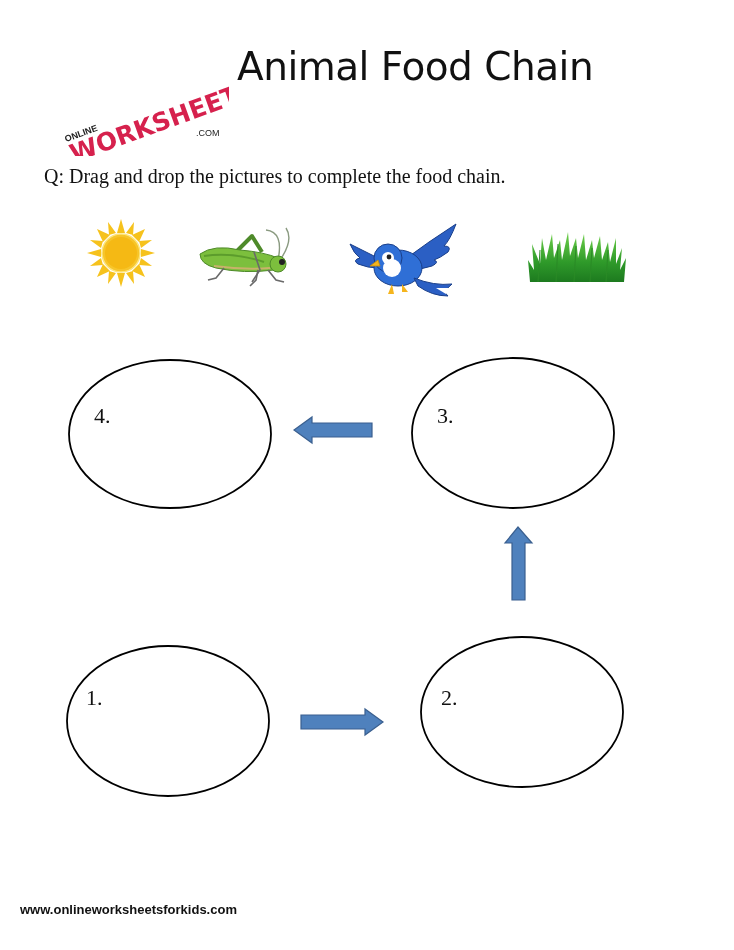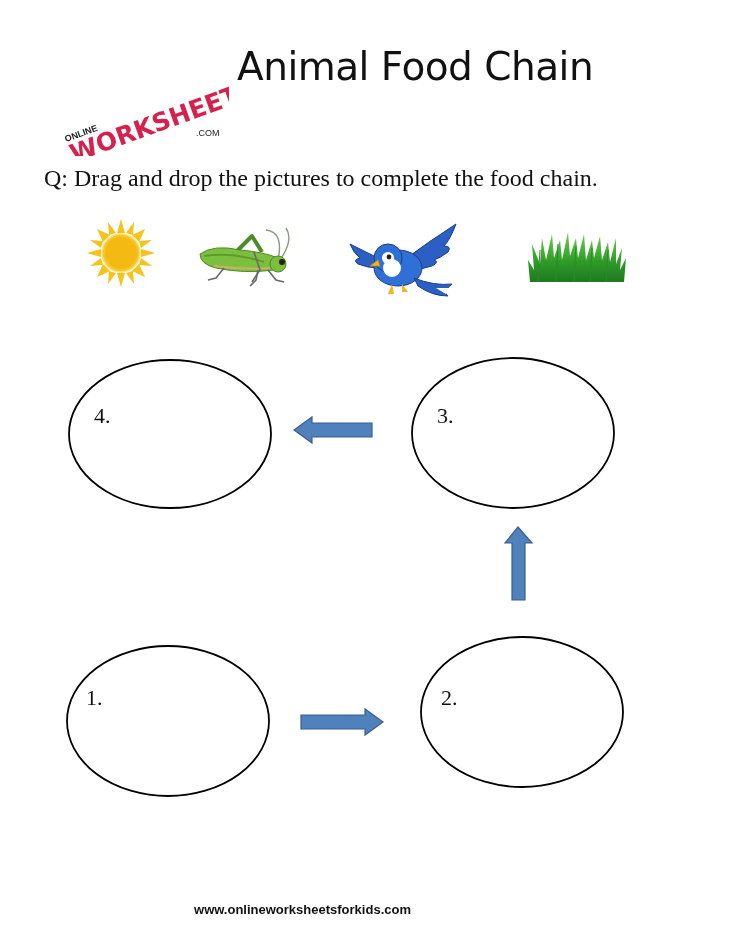--- a/index.html
+++ b/index.html
@@ -1,20 +1,20 @@
 <!DOCTYPE html>
 <html><head>
 <meta charset="utf-8">
 <style>
   html, body { margin:0; padding:0; background:#ffffff; }
   body { width:734px; height:950px; position:relative; overflow:hidden; font-family:"Liberation Sans", sans-serif; }
   .abs { position:absolute; }
   .title { left:237px; top:44px; font-family:"DejaVu Sans", sans-serif; font-size:39px; font-weight:400; color:#111; letter-spacing:-0.5px; white-space:nowrap; }
-  .question { left:44px; top:165px; font-family:"Liberation Serif", serif; font-size:24px; color:#111; white-space:nowrap; }
-  .footer { left:0; width:605px; top:902px; text-align:center; font-family:"Liberation Sans", sans-serif; font-weight:bold; font-size:13px; color:#111; }
+  .question { left:44px; top:165px; font-family:"Liberation Serif", serif; font-size:20px; color:#111; white-space:nowrap; }
+  .footer { left:0; width:605px; top:902px; text-align:left; font-family:"Liberation Sans", sans-serif; font-weight:bold; font-size:13px; color:#111;padding-left:20px; }
   .label { font-family:"Liberation Serif", serif; font-size:22px; color:#111; }
   .picture { cursor:grab; }
   svg { display:block; }
 </style>
 </head>
 <body>
 
 <div class="abs" style="left:44px;top:46px;width:185px;height:110px;">
   <svg width="185" height="110" viewBox="0 0 185 110">
     <g transform="rotate(-20 92 60)">

